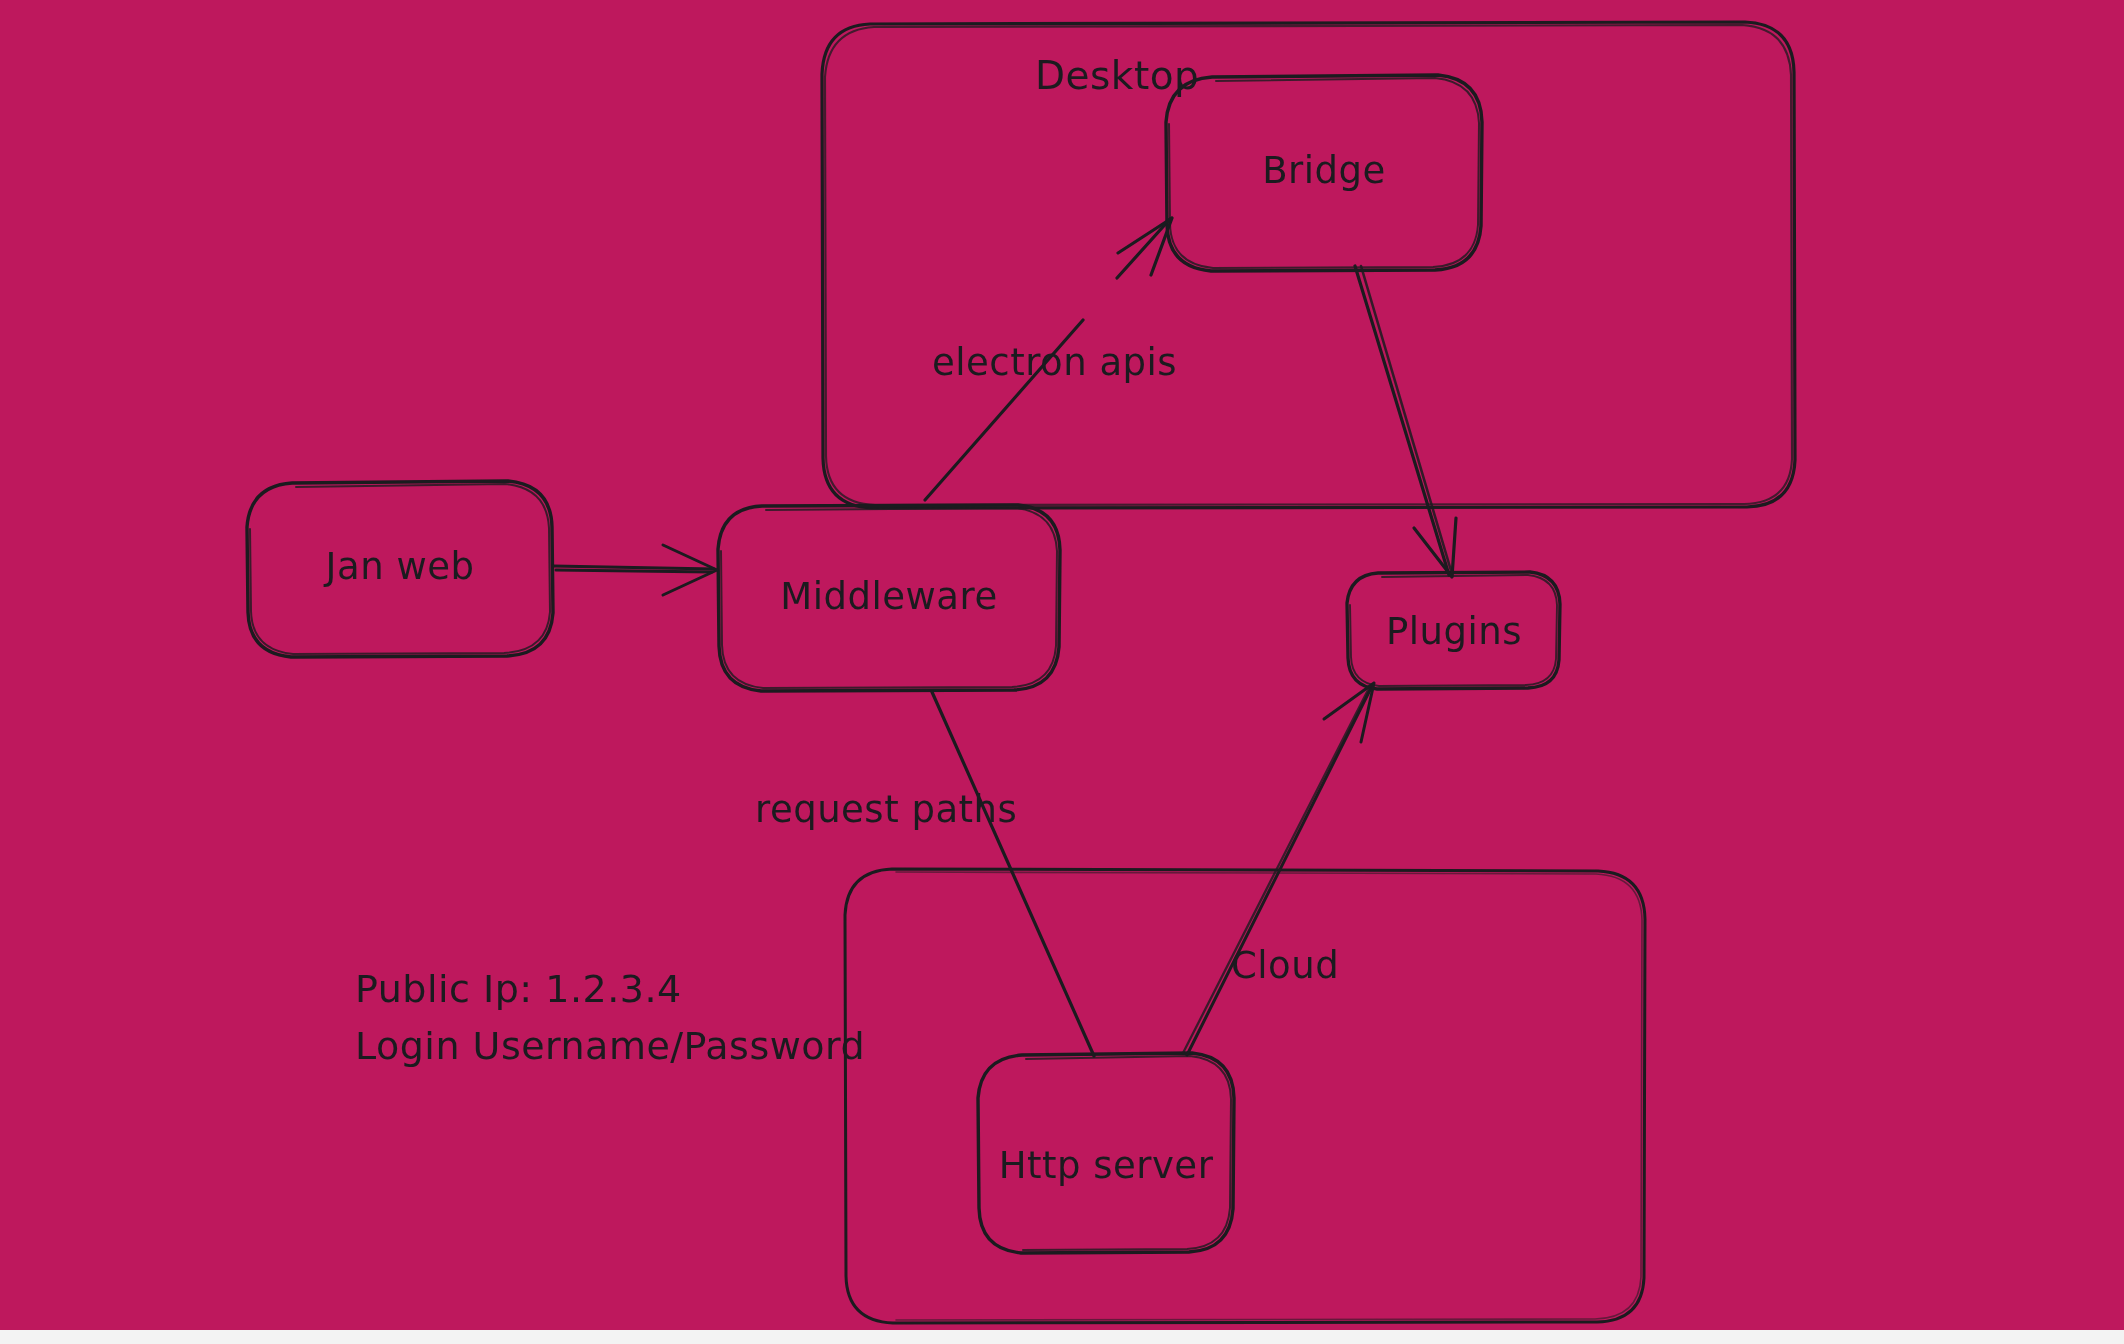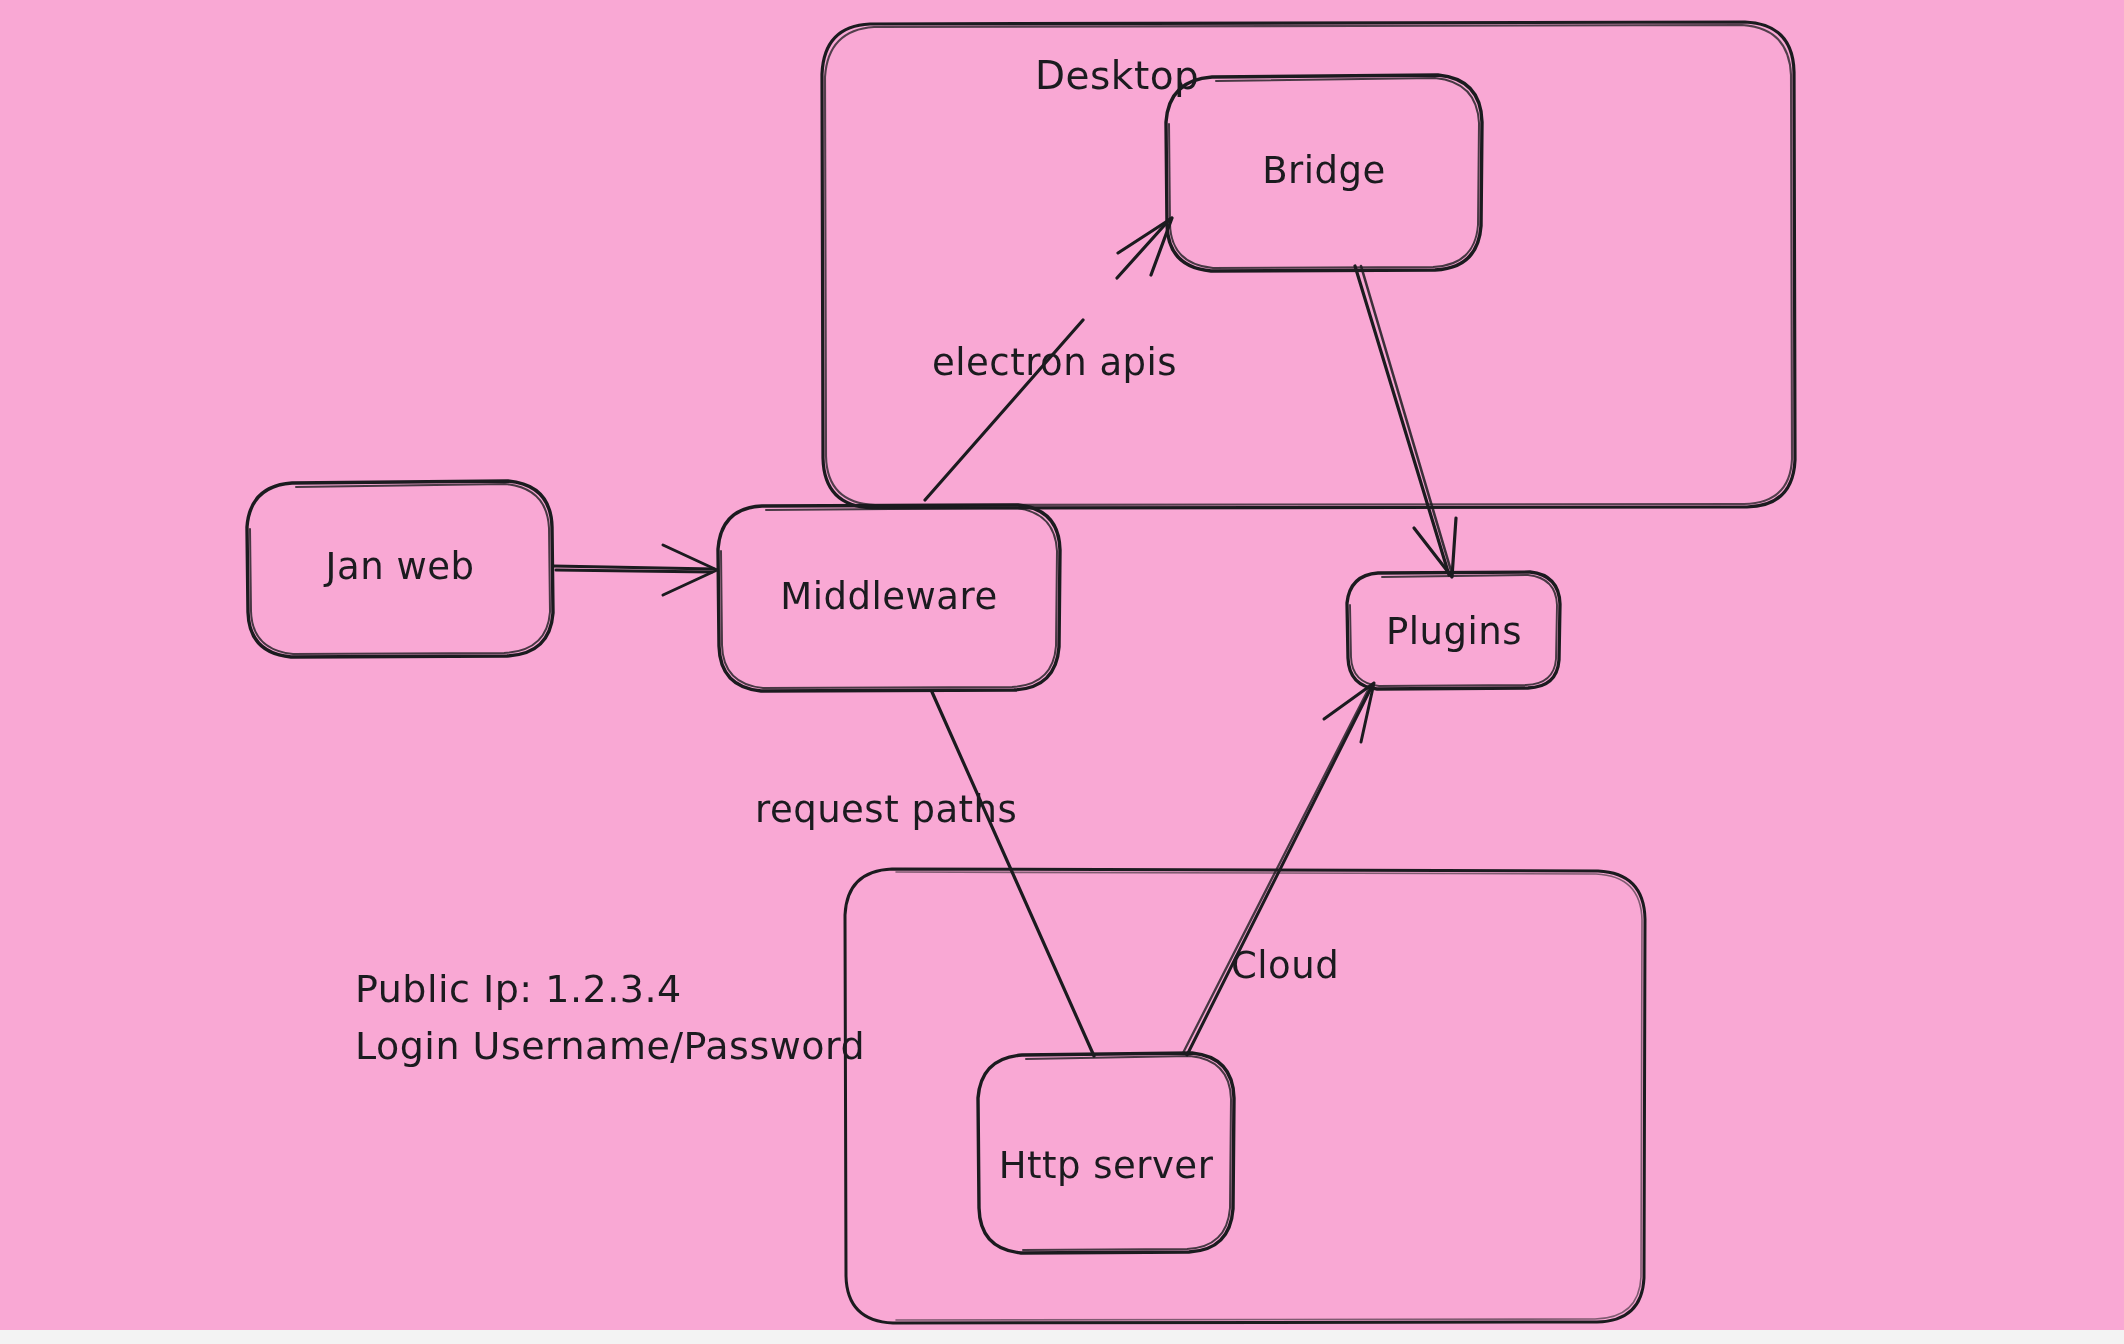--- a/index.html
+++ b/index.html
@@ -11,21 +11,21 @@
   body {
     width: 2124px;
     height: 1344px;
     overflow: hidden;
     font-family: "DejaVu Sans", sans-serif;
   }
   #canvas-root {
     position: relative;
     width: 2124px;
     height: 1344px;
-    background: #f9a8d4;
+    background: #be185d;
   }
   #diagram-svg {
     position: absolute;
     top: 0;
     left: 0;
     width: 2124px;
     height: 1344px;
   }
   .sketch-stroke {
     fill: none;

